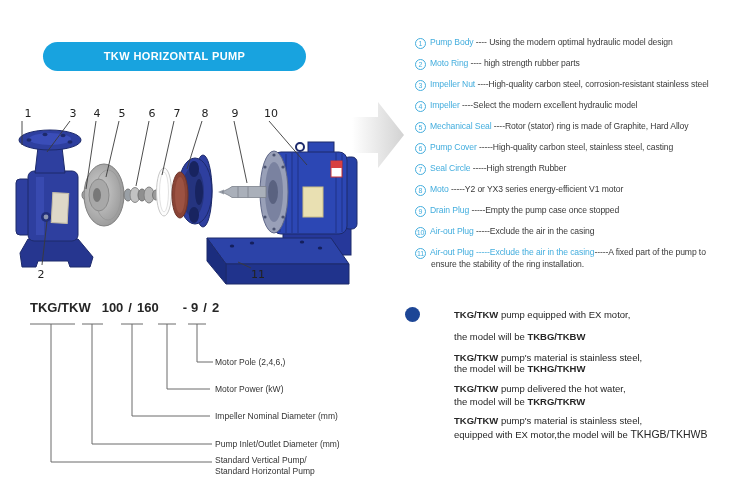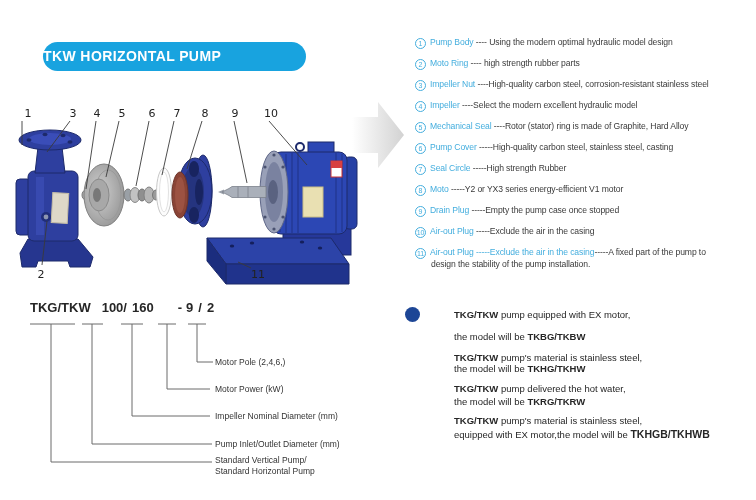--- a/index.html
+++ b/index.html
@@ -4,22 +4,22 @@
 <style>
   html,body{margin:0;padding:0}
   body{
     width:756px;height:500px;position:relative;overflow:hidden;
     background:#ffffff;font-family:"Liberation Sans",sans-serif;
   }
   
   .banner{
     position:absolute;left:43px;top:42px;width:263px;height:29px;
     background:#18a3df;border-radius:15px;color:#fff;
-    font-weight:bold;font-size:14px;letter-spacing:.4px;
-    text-align:left;line-height:29px;
+    font-weight:bold;font-size:11px;letter-spacing:.4px;
+    text-align:center;line-height:29px;
   }
   
   .diagram{position:absolute;left:0;top:95px;width:410px;height:200px}
   .diagram text{font-family:"DejaVu Sans","Liberation Sans",sans-serif;font-size:11px;fill:#222}
   
   .plist{position:absolute;left:415px;top:37px;width:341px}
   .pitem{
     font-size:8.6px;line-height:11px;letter-spacing:-0.1px;color:#3a3a3a;
     margin-bottom:9px;padding-left:16px;text-indent:-16px;white-space:normal;
   }
@@ -28,33 +28,33 @@
     border:1px solid #45aede;border-radius:50%;color:#45aede;
     font-size:7px;line-height:9.5px;text-align:center;text-indent:0;
     margin-right:4px;vertical-align:-1px;
   }
   .pname,.pblue{color:#45aede}
   .pdesc{color:#3a3a3a}
   
   .mrow{position:absolute;left:30px;top:300px;display:flex;align-items:baseline;
         font-size:13px;font-weight:bold;color:#262626}
   .mrow span{display:inline-block}
-  .mt0{margin-right:11px}.mt1{}.mt2{margin-right:5px}
+  .mt0{margin-right:11px}.mt1{margin-right:5px}.mt2{margin-right:5px}
   .mt3{margin-right:24px}.mt4{margin-right:4px}.mt5{margin-right:5px}.mt6{margin-right:5px}
   .mlines{position:absolute;left:20px;top:295px;width:200px;height:185px}
   .mlabel{position:absolute;left:215px;font-size:8.5px;color:#333;white-space:nowrap;line-height:11px}
   .ml0{top:357px}.ml1{top:384px}.ml2{top:411px}.ml3{top:439px}.ml4{top:455px}
   
   .bullet{position:absolute;left:405px;top:307px;width:15px;height:15px;border-radius:50%;background:#1d4696}
   .notes{position:absolute;left:454px;top:309px;width:326px;font-size:9.5px;color:#262626}
   .nline{line-height:11px}
   .n2{margin-top:11px}.n3{margin-top:10px}.n4{}.n5{margin-top:9px}
   .n6{margin-top:2px}.n7{margin-top:8px}.n8{margin-top:3px}
   .brand{font-weight:bold}
-  .big{font-weight:bold;font-size:10.5px}
+  .big{font-weight:normal;font-size:10.5px}
 </style>
 </head>
 <body>
 
 <div class="banner">TKW HORIZONTAL PUMP</div>
 
 <svg class="diagram" viewBox="0 0 410 200">
   <defs>
     <linearGradient id="gArrow" x1="0" y1="0" x2="1" y2="0">
       <stop offset="0" stop-color="#ffffff"></stop>
@@ -196,21 +196,21 @@
   <div class="pitem"><span class="badge">1</span><span class="pname">Pump Body</span><span class="pdesc"> ---- Using the modern optimal hydraulic model design</span></div>
   <div class="pitem"><span class="badge">2</span><span class="pname">Moto Ring</span><span class="pdesc"> ---- high strength rubber parts</span></div>
   <div class="pitem"><span class="badge">3</span><span class="pname">Impeller Nut</span><span class="pdesc"> ----High-quality carbon steel, corrosion-resistant stainless steel</span></div>
   <div class="pitem"><span class="badge">4</span><span class="pname">Impeller</span><span class="pdesc"> ----Select the modern excellent hydraulic model</span></div>
   <div class="pitem"><span class="badge">5</span><span class="pname">Mechanical Seal</span><span class="pdesc"> ----Rotor (stator) ring is made of Graphite, Hard Alloy</span></div>
   <div class="pitem"><span class="badge">6</span><span class="pname">Pump Cover</span><span class="pdesc"> -----High-quality carbon steel, stainless steel, casting</span></div>
   <div class="pitem"><span class="badge">7</span><span class="pname">Seal Circle</span><span class="pdesc"> -----High strength Rubber</span></div>
   <div class="pitem"><span class="badge">8</span><span class="pname">Moto</span><span class="pdesc"> -----Y2 or YX3 series energy-efficient V1 motor</span></div>
   <div class="pitem"><span class="badge">9</span><span class="pname">Drain Plug</span><span class="pdesc"> -----Empty the pump case once stopped</span></div>
   <div class="pitem"><span class="badge">10</span><span class="pname">Air-out Plug</span><span class="pdesc"> -----Exclude the air in the casing</span></div>
-  <div class="pitem"><span class="badge">11</span><span class="pname">Air-out Plug</span><span class="pblue"> -----Exclude the air in the casing</span><span class="pdesc">-----A fixed part of the pump to</span><br><span class="pdesc">design the stability of the pump installation.</span></div>
+  <div class="pitem"><span class="badge">11</span><span class="pname">Air-out Plug</span><span class="pblue"> -----Exclude the air in the casing</span><span class="pdesc">-----A fixed part of the pump to</span><br><span class="pdesc">ensure the stability of the ring installation.</span></div>
 </div>
 
 <div class="mrow">
   <span class="mt0">TKG/TKW</span>
   <span class="mt1">100</span>
   <span class="mt2">/</span>
   <span class="mt3">160</span>
   <span class="mt4">-</span>
   <span class="mt5">9</span>
   <span class="mt6">/</span>

